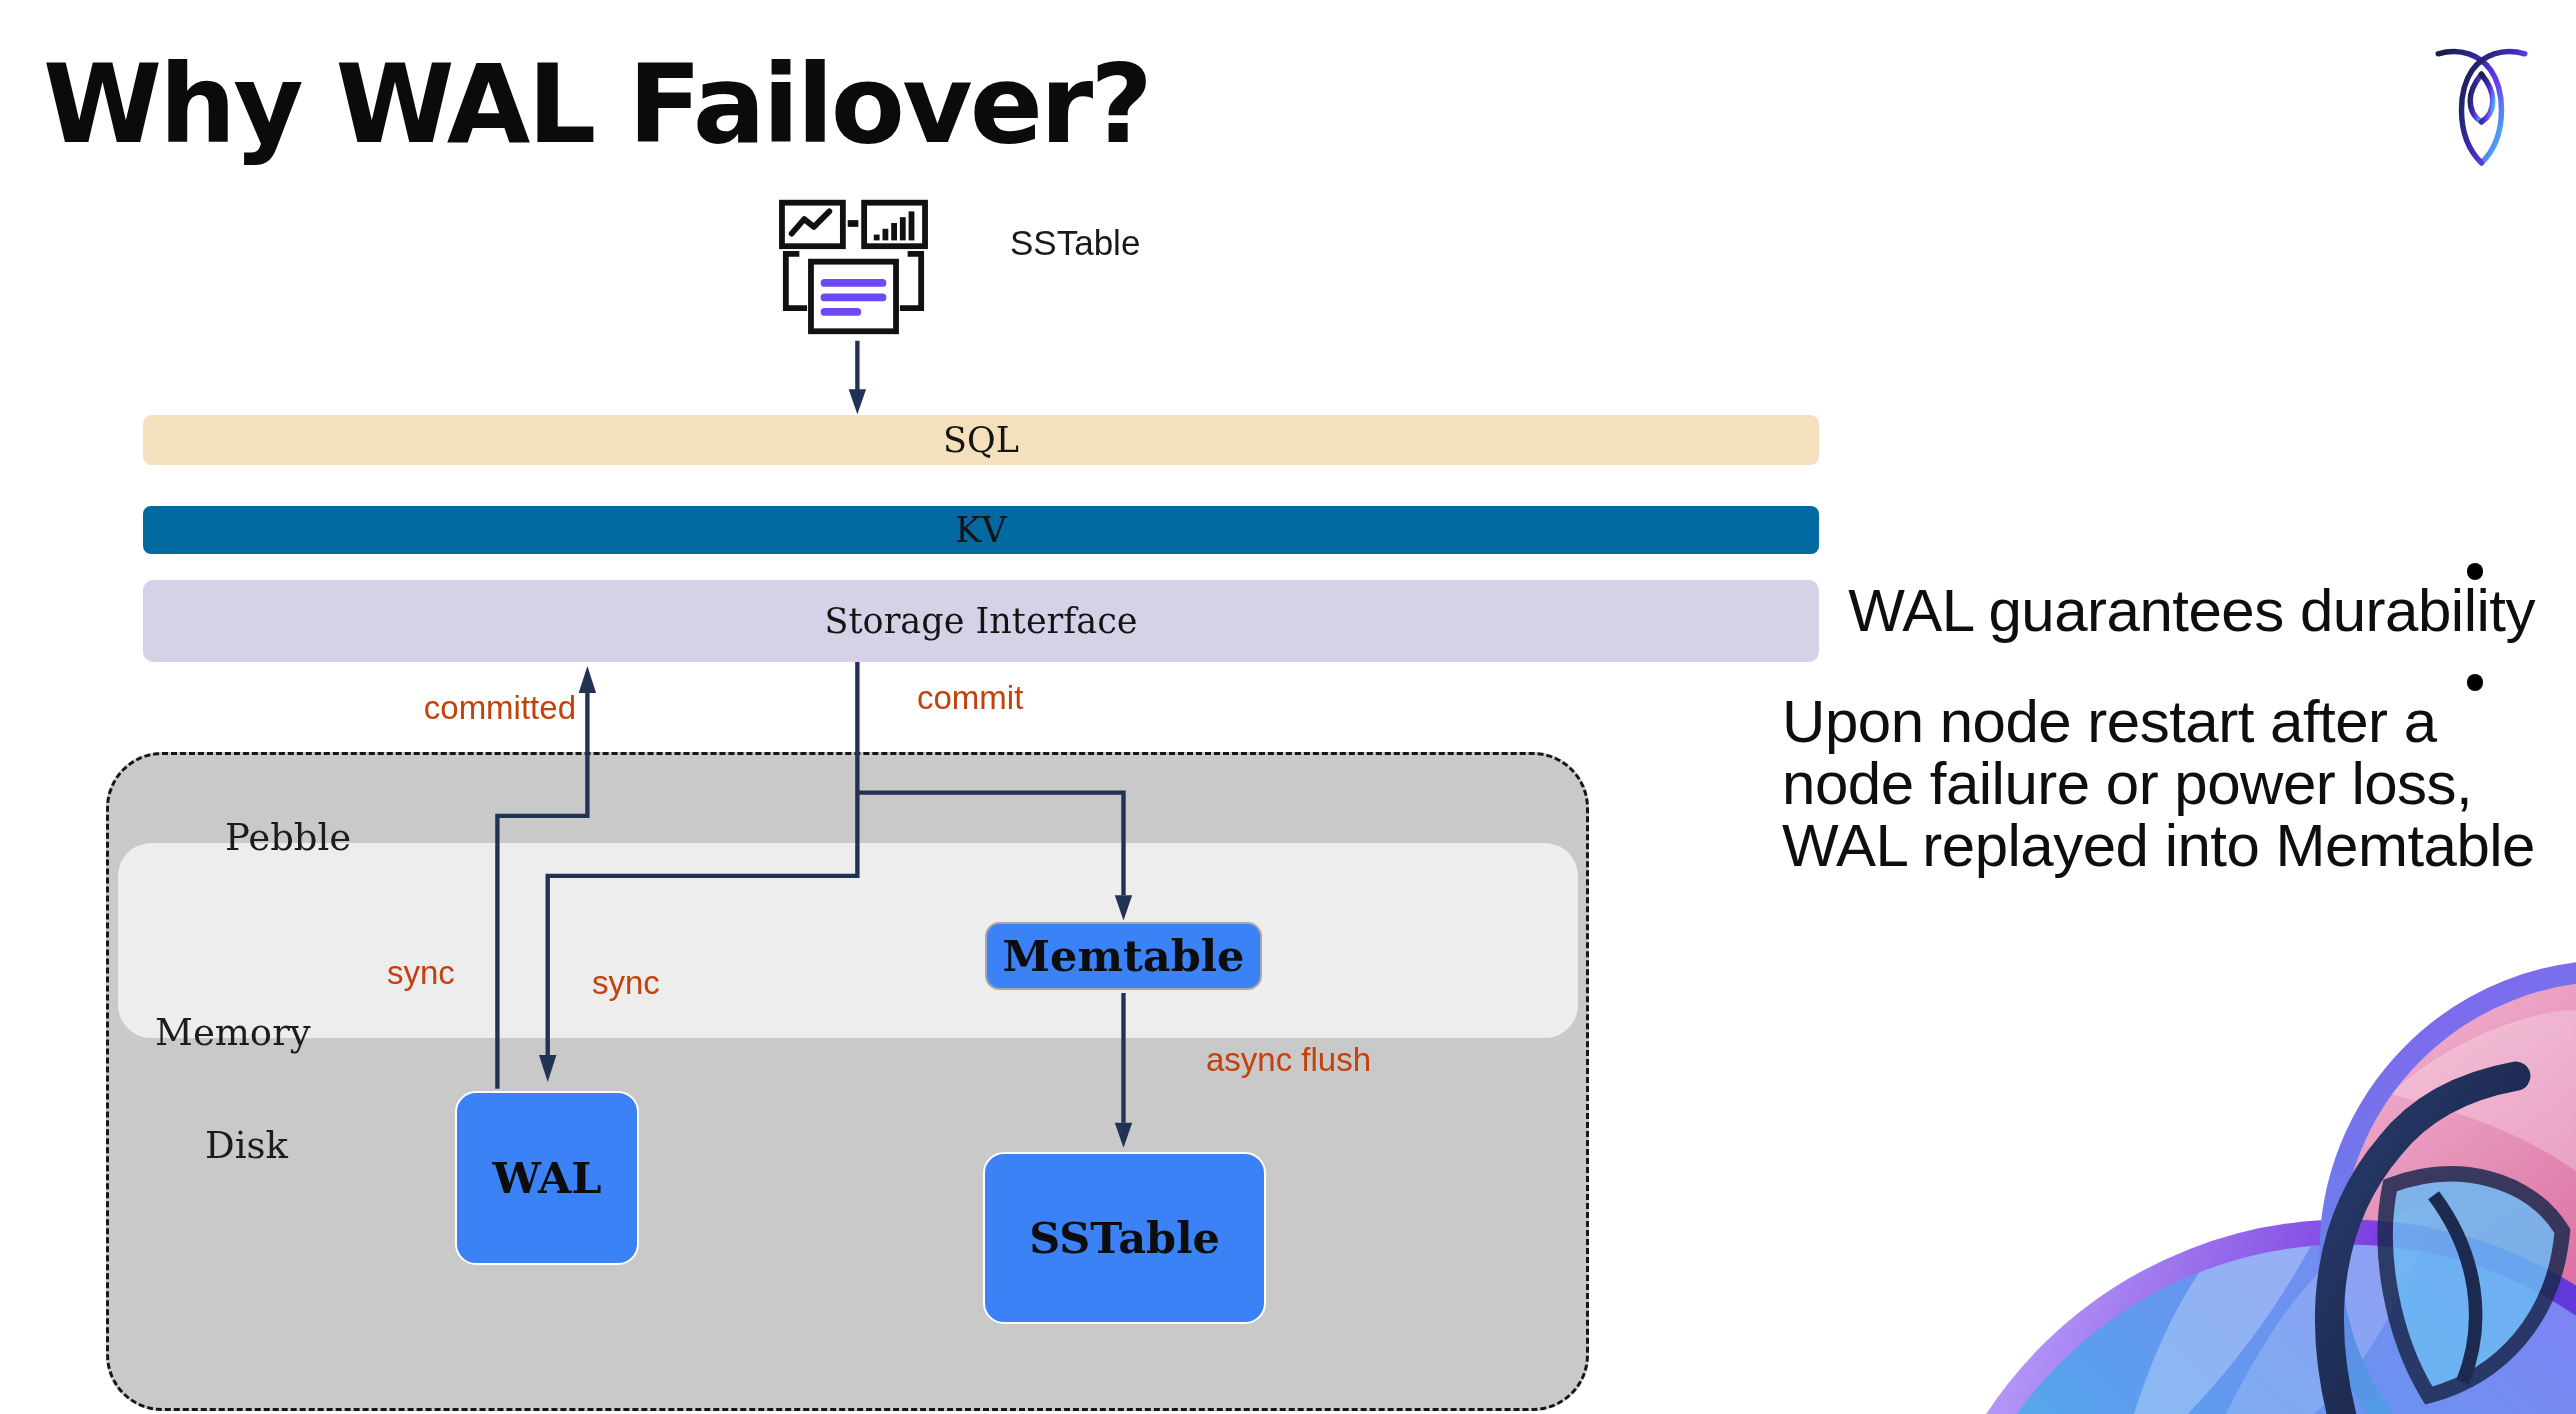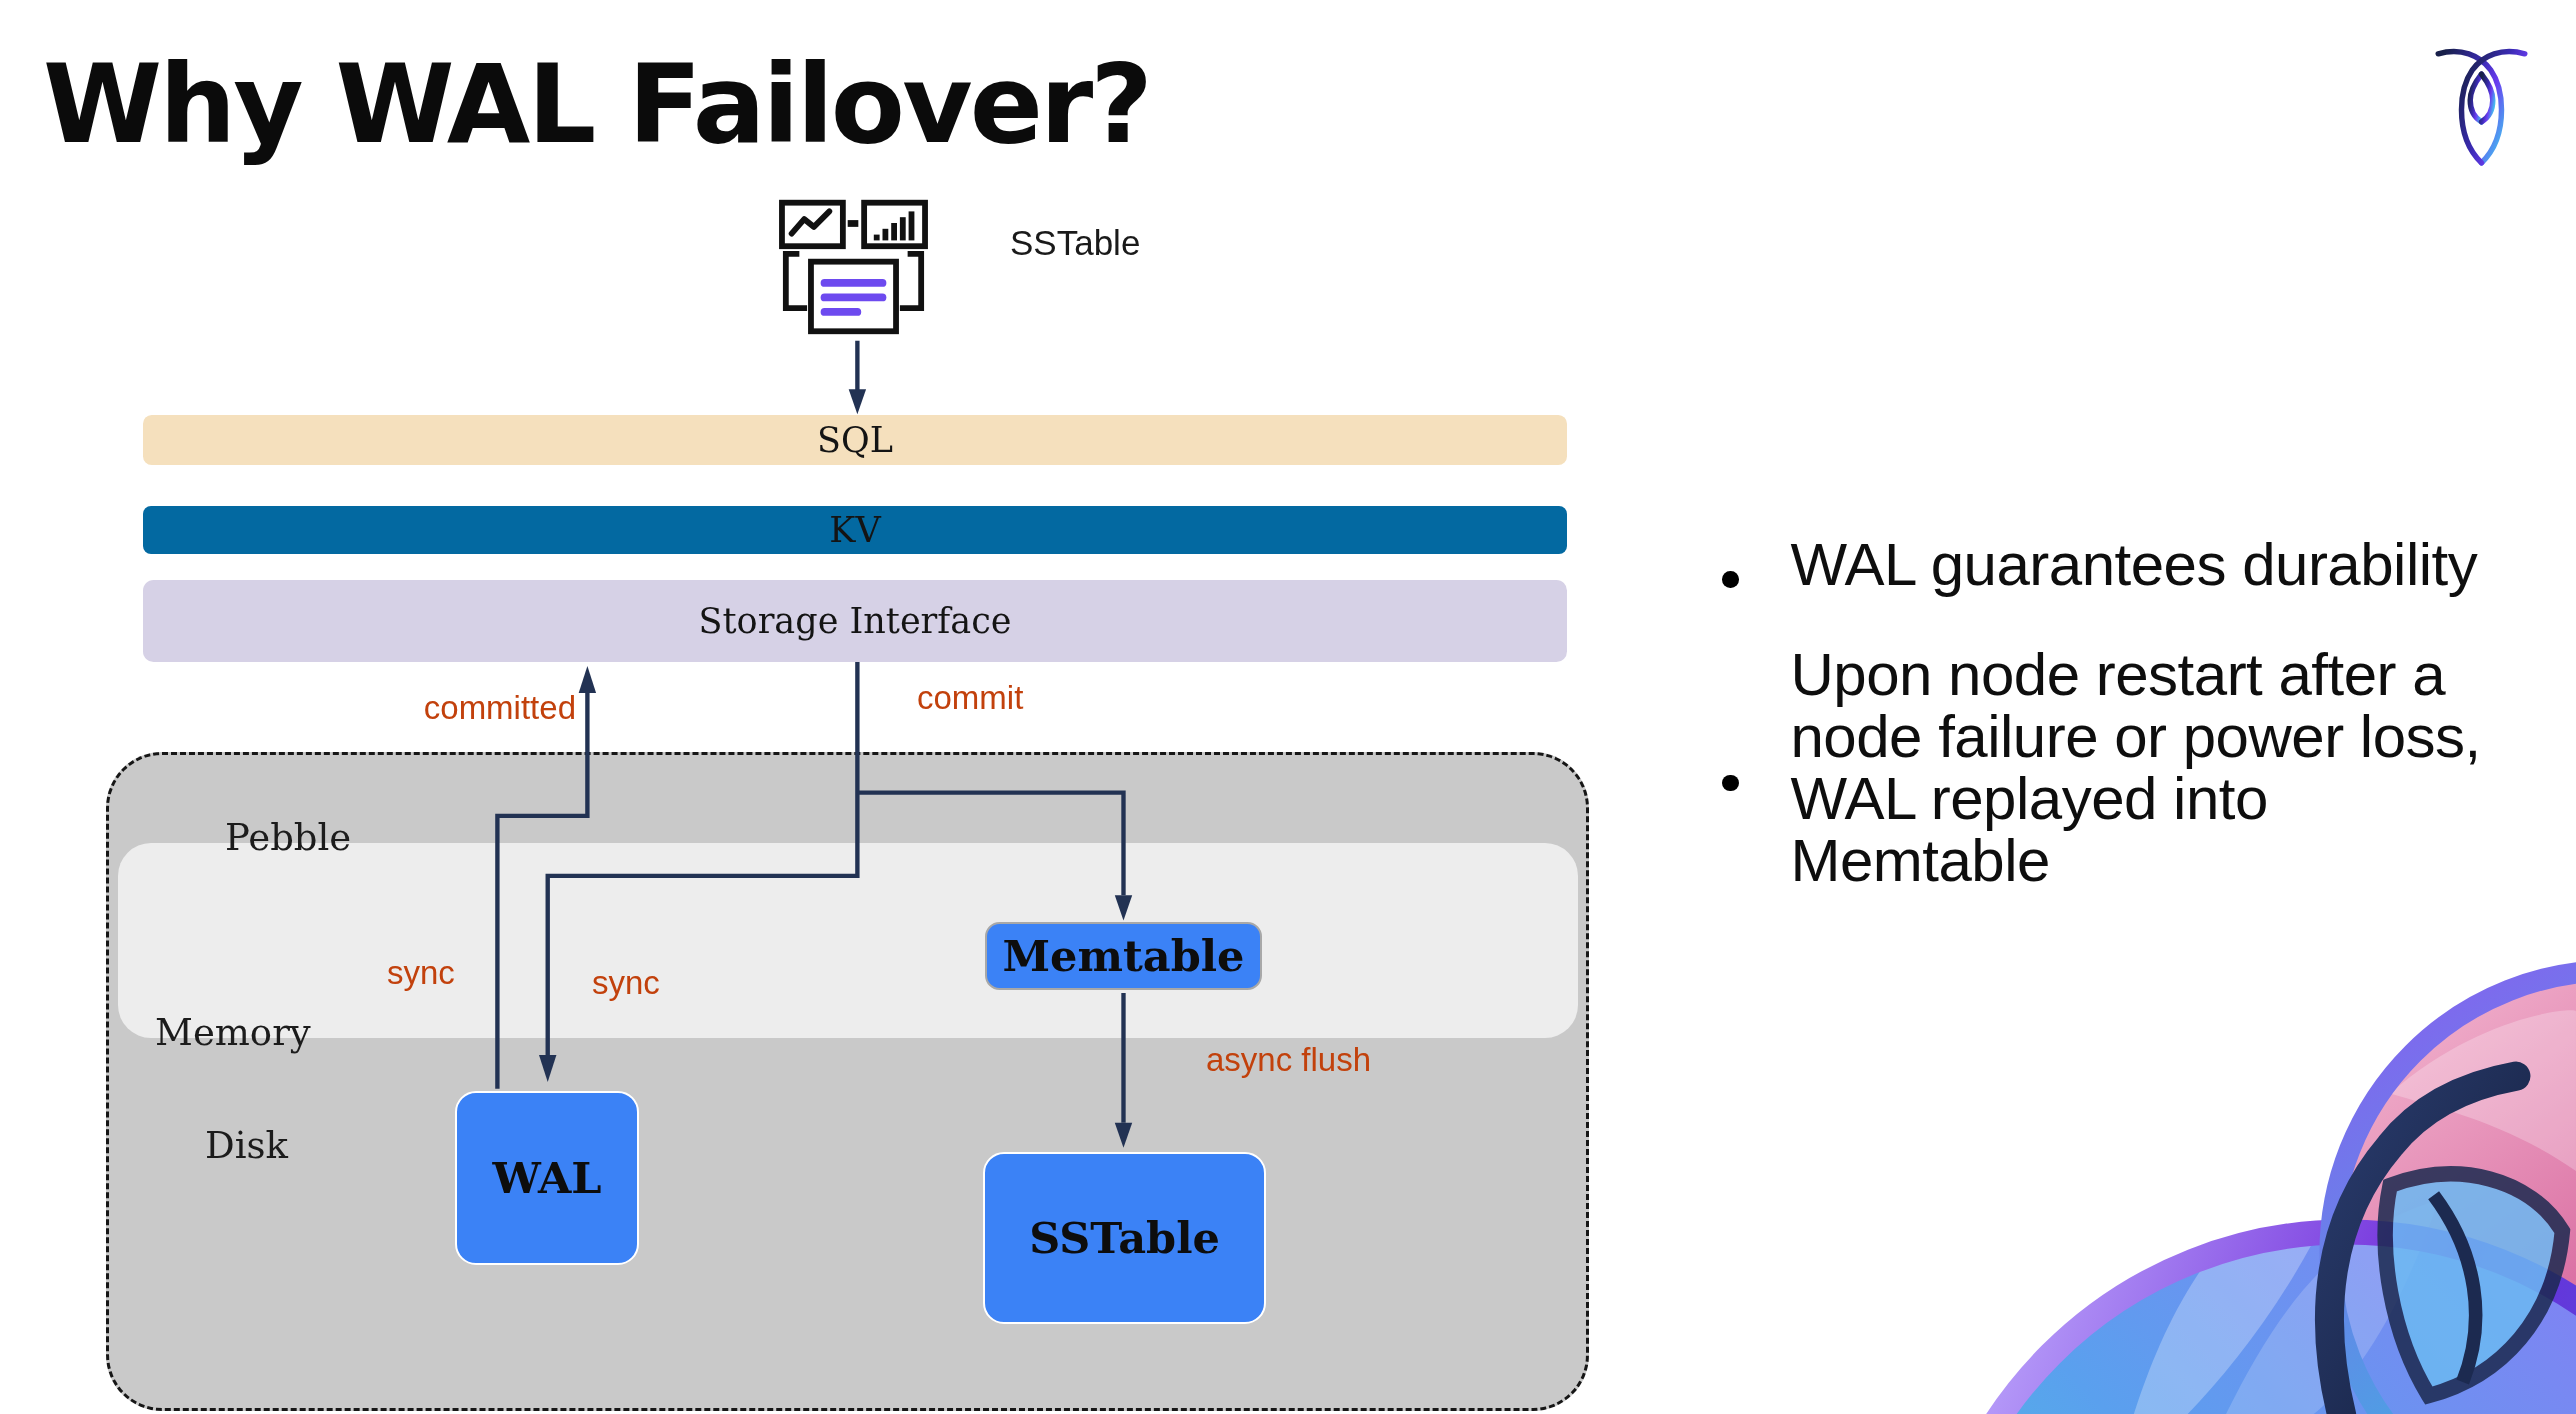--- a/index.html
+++ b/index.html
@@ -14,21 +14,21 @@
     left:43px;top:48px;width:1355px;
     font-family:"DejaVu Sans",sans-serif;font-weight:800;
     font-size:108px;line-height:1.05;letter-spacing:-2.9px;color:#0b0b0b;
   }
 
   
   .client-label{left:1010px;top:223px;font-size:35px;color:#1a1a1a;}
 
   
   .layer-bar{
-    left:143px;width:1424px;display:flex;align-items:center;justify-content:center;
+    left:143px;width:1676px;display:flex;align-items:center;justify-content:center;
     font-family:"DejaVu Serif","Liberation Serif",serif;font-size:35px;color:#141414;
   }
   .bar-sql{top:415px;height:50px;background:#f5e0bd;border-radius:8.7px;}
   .bar-kv{top:506px;height:48px;background:#0369a1;border-radius:8px;}
   .bar-storage{top:580px;height:82px;background:#d6d1e6;border-radius:10.6px;}
 
   
   .pebble{
     left:106px;top:752px;width:1483px;height:659px;border-radius:56px;
     background:#c9c9c9;border:3.4px dashed #161616;box-sizing:border-box;
@@ -56,21 +56,21 @@
 
   
   .edge-label{font-size:33px;color:#c2410c;}
   .lbl-committed{left:392px;top:689px;width:184px;text-align:right;}
   .lbl-commit{left:917px;top:679px;}
   .lbl-sync1{left:387px;top:954px;}
   .lbl-sync2{left:592px;top:964px;}
   .lbl-async{left:1206px;top:1041px;}
 
   
-  .bullet-row{left:1722px;width:813px;display:flex;align-items:center;}
+  .bullet-row{left:1722px;width:813px;display:flex;align-items:flex-end;flex-direction:column;}
   .bullet-row .dot{
     width:16.5px;height:16.5px;border-radius:50%;background:#000;flex:none;margin-right:52px;
   }
   .bullet-text{
     font-size:60px;line-height:62px;letter-spacing:-0.5px;color:#0e0e0e;white-space:pre-line;
   }
   .bullet-1{top:534px;} .bullet-1 .dot{margin-top:29px;}
   .bullet-2{top:644px;} .bullet-2 .dot{margin-top:30px;}
 
   svg{display:block;}

